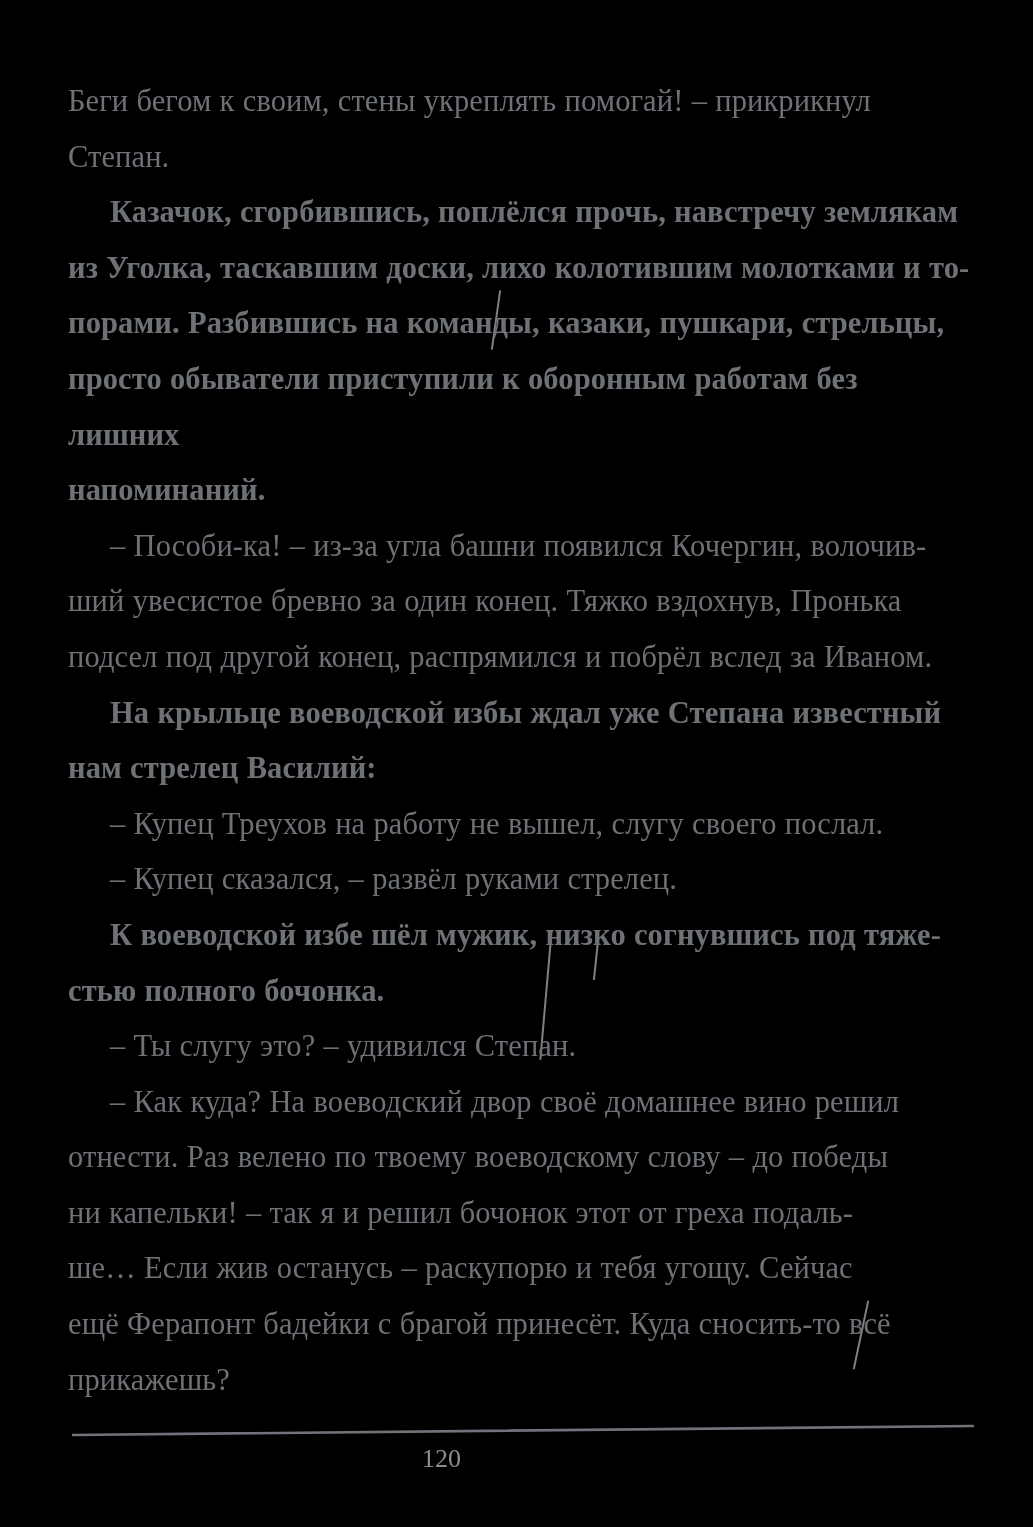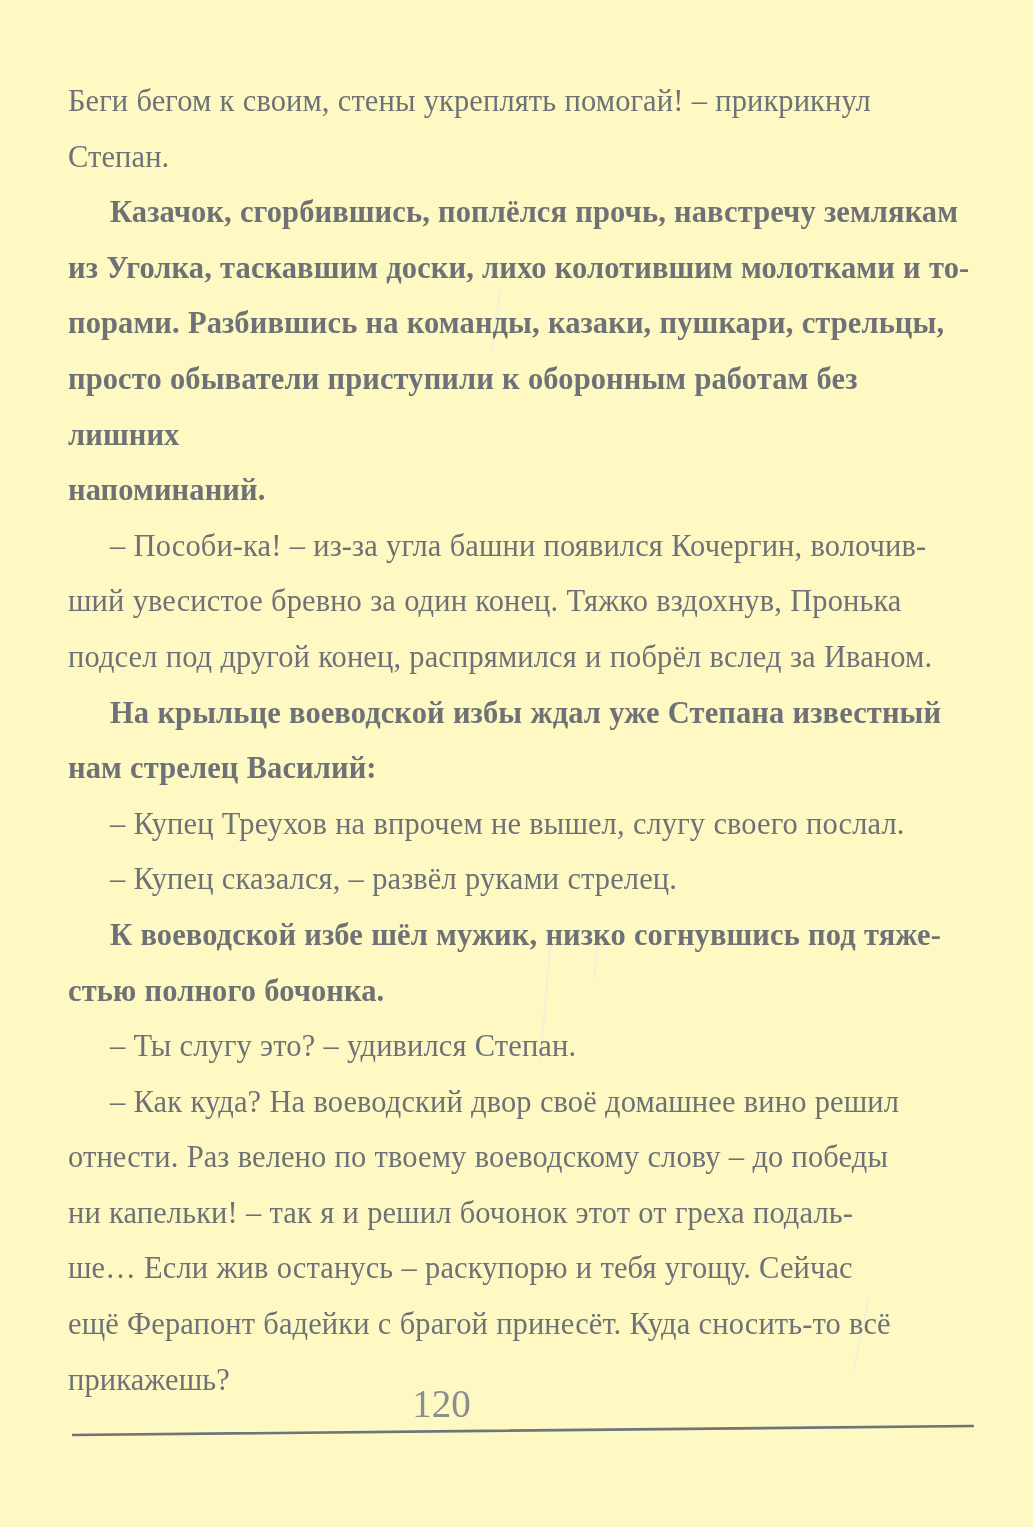--- a/index.html
+++ b/index.html
@@ -12,21 +12,21 @@
     height: 1527px;
     position: relative;
     font-family: "Liberation Serif", "DejaVu Serif", serif;
     overflow: hidden;
   }
 
   
   #page {
     position: absolute;
     inset: 0;
-    background: #fef9c3;
+    background: #000000;
   }
 
   
   #text-column {
     position: absolute;
     left: 68px;
     top: 74px;
     width: 908px;
   }
 
@@ -54,25 +54,25 @@
     top: 1424px;
     width: 900px;
     height: 6px;
     overflow: visible;
   }
   #footer-rule svg { display: block; }
 
   #page-number {
     position: absolute;
     left: 0;
-    top: 1387px;
+    top: 1442px;
     width: 883px;
     text-align: center;
     color: #8a8d92;
-    font-size: 39px;
+    font-size: 26px;
     line-height: 34px;
     font-family: "Liberation Serif", "DejaVu Serif", serif;
   }
 
   
   .speck {
     position: absolute;
     background: #e9eaec;
     opacity: .55;
     pointer-events: none;
@@ -94,21 +94,21 @@
     <p class="para indent">Казачок, сгорбившись, поплёлся прочь, навстречу землякам
 из Уголка, таскавшим доски, лихо колотившим молотками и то-
 порами. Разбившись на команды, казаки, пушкари, стрельцы,
 просто обыватели приступили к оборонным работам без лишних
 напоминаний.</p>
     <p class="para dialogue">– Пособи-ка! – из-за угла башни появился Кочергин, волочив-
 ший увесистое бревно за один конец. Тяжко вздохнув, Пронька
 подсел под другой конец, распрямился и побрёл вслед за Иваном.</p>
     <p class="para indent">На крыльце воеводской избы ждал уже Степана известный
 нам стрелец Василий:</p>
-    <p class="para dialogue">– Купец Треухов на впрочем не вышел, слугу своего послал.</p>
+    <p class="para dialogue">– Купец Треухов на работу не вышел, слугу своего послал.</p>
     <p class="para dialogue">– Купец сказался, – развёл руками стрелец.</p>
     <p class="para indent">К воеводской избе шёл мужик, низко согнувшись под тяже-
 стью полного бочонка.</p>
     <p class="para dialogue">– Ты слугу это? – удивился Степан.</p>
     <p class="para dialogue">– Как куда? На воеводский двор своё домашнее вино решил
 отнести. Раз велено по твоему воеводскому слову – до победы
 ни капельки! – так я и решил бочонок этот от греха подаль-
 ше… Если жив останусь – раскупорю и тебя угощу. Сейчас
 ещё Ферапонт бадейки с брагой принесёт. Куда сносить-то всё
 прикажешь?</p>

